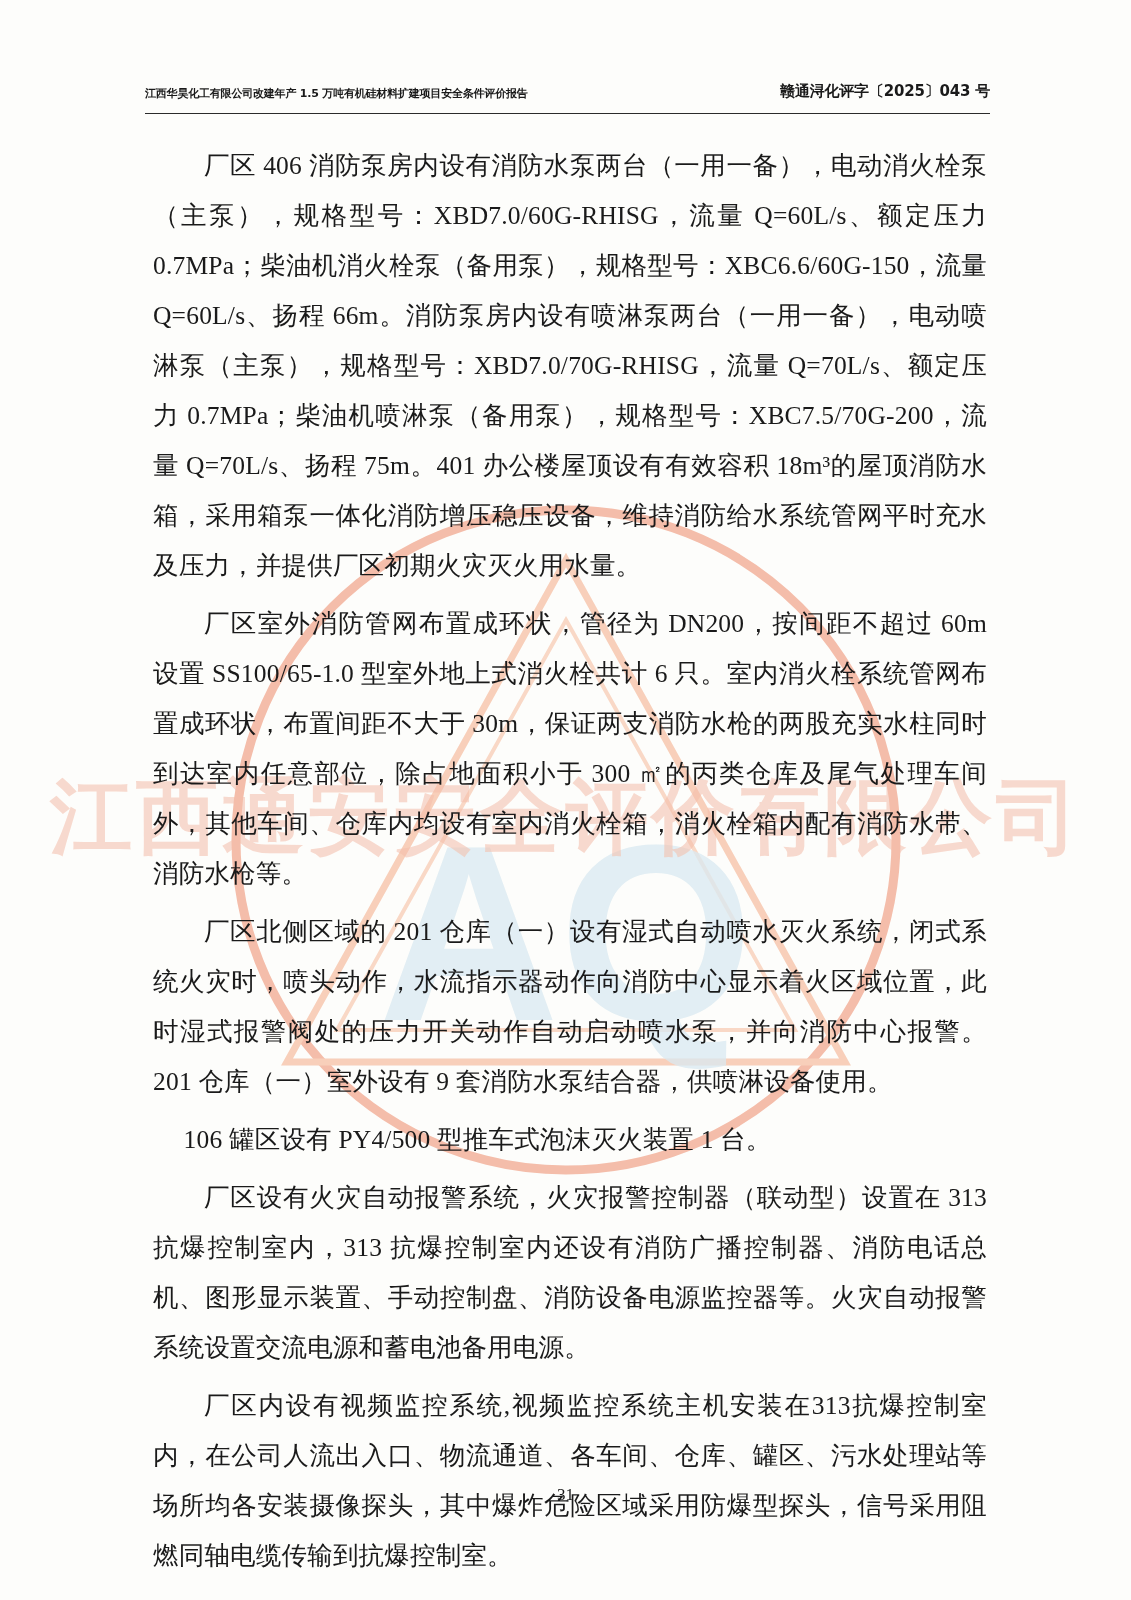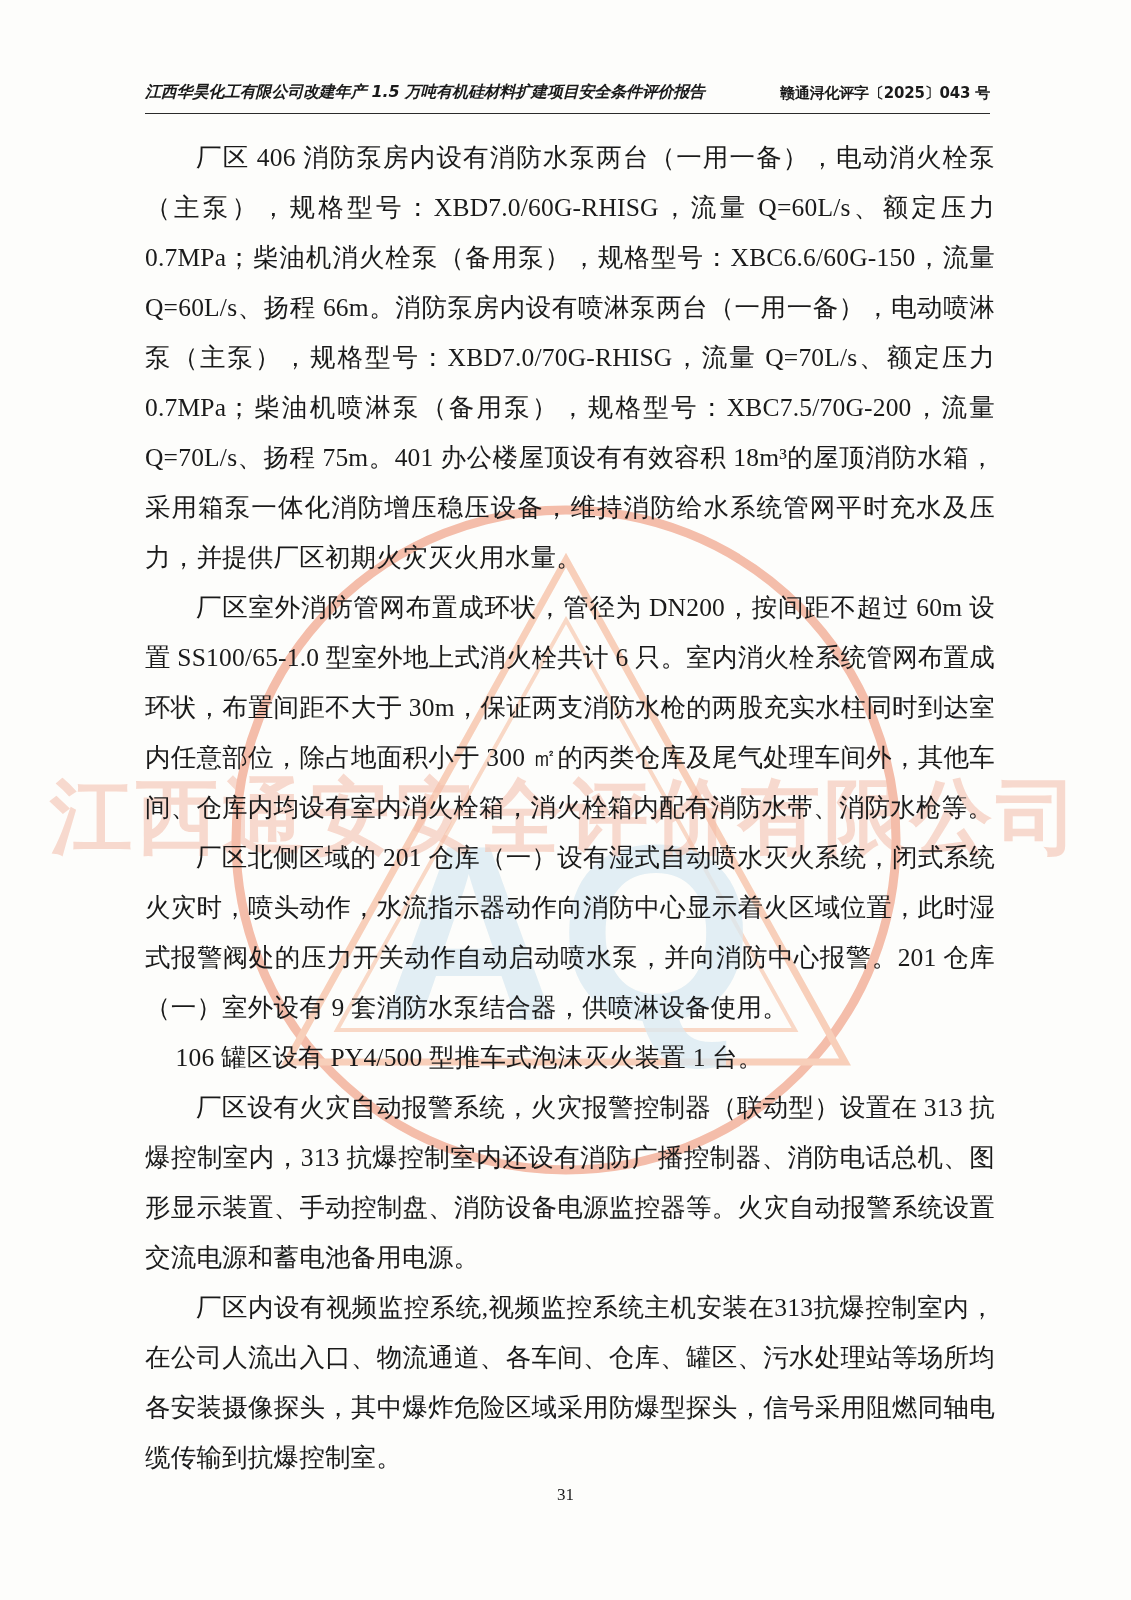--- a/index.html
+++ b/index.html
@@ -41,40 +41,40 @@
     top: 82px;
     width: 845px;
     display: flex;
     justify-content: space-between;
     align-items: flex-end;
     font-size: 15.5px;
     font-weight: bold;
     letter-spacing: -0.2px;
     white-space: nowrap;
   }
-  .header-left { font-family: "DejaVu Sans", "Liberation Sans", sans-serif; font-size: 16px; font-style: italic; }
+  .header-left { font-family: "DejaVu Sans", "Liberation Sans", sans-serif; font-size: 11px; }
   .header-right { font-family: "DejaVu Sans", "Liberation Sans", sans-serif; font-size: 15px; }
   .header-rule {
     position: absolute;
     left: 145px;
     top: 113px;
     width: 845px;
     height: 1px;
     background: #2b2b2b;
   }
 
   
   .body-area {
     position: absolute;
     left: 145px;
     top: 133px;
     width: 850px;
   }
   p.para {
-    margin: 0;
+    margin: 8px;
     font-size: 25.5px;
     line-height: 50px;
     text-align: justify;
     text-justify: inter-ideograph;
     letter-spacing: 0.2px;
     text-indent: 2em;
   }
   p.para.small-indent { text-indent: 1.2em; }
 
   

